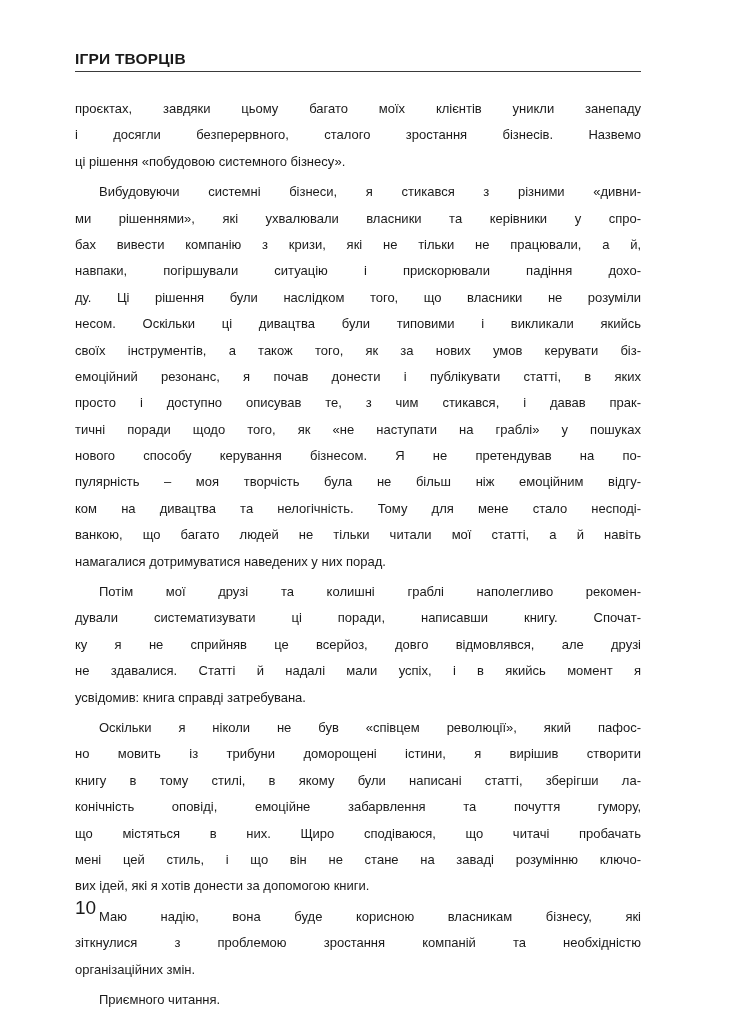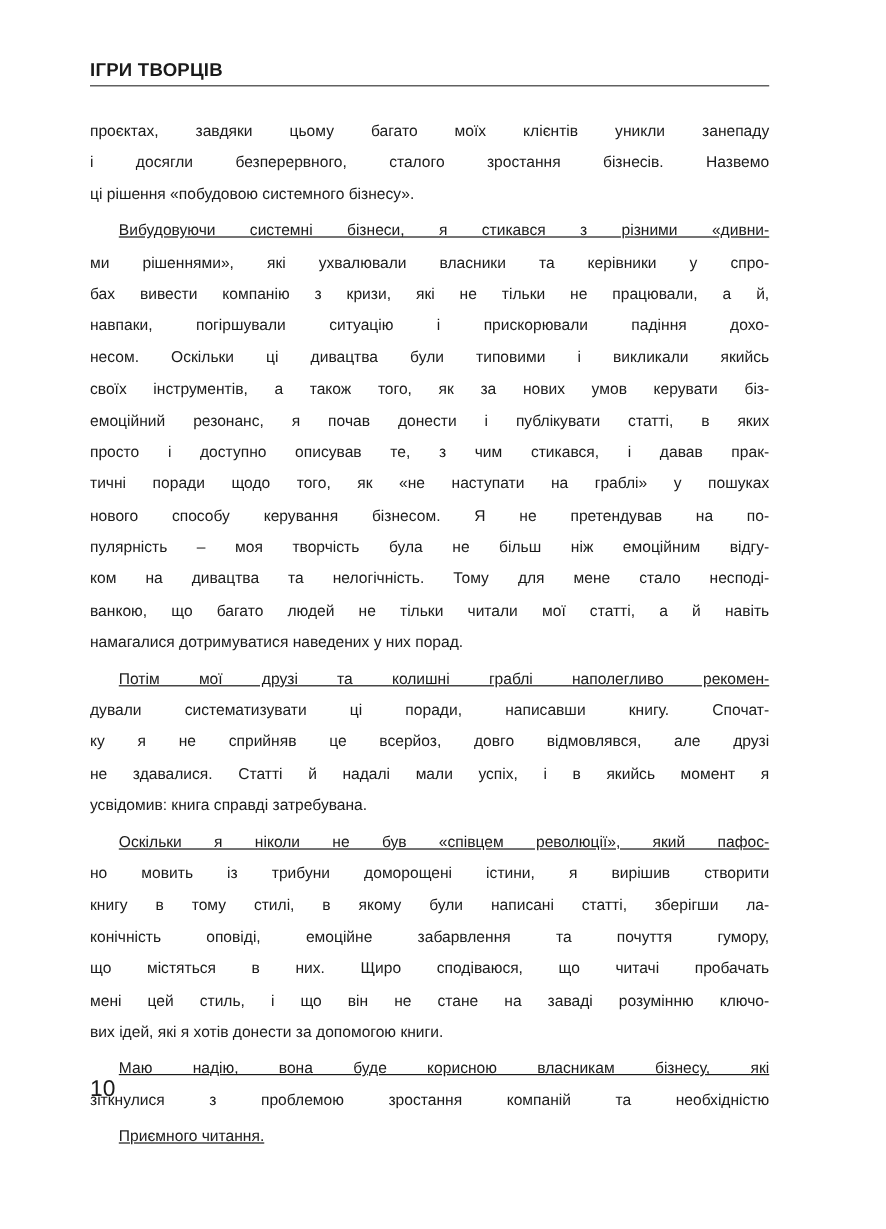--- a/index.html
+++ b/index.html
@@ -54,21 +54,20 @@
       text-align: justify;
       text-align-last: justify;
       height: 26.4px;
       overflow: visible;
     }
     .line.last {
       text-align-last: left;
     }
     .line.indent {
       padding-left: 24px;
-      text-decoration: underline;
     }
     .para-gap {
       height: 4px;
     }
     .page-number {
       position: absolute;
       top: 897px;
       left: 0;
       font-size: 19px;
       color: #1a1a1a;
@@ -88,20 +87,21 @@
       <span class="line">і досягли безперервного, сталого зростання бізнесів. Назвемо</span>
       <span class="line last">ці рішення «побудовою системного бізнесу».</span>
     </div>
     <div class="para-gap"></div>
 
     <div>
       <span class="line indent">Вибудовуючи системні бізнеси, я стикався з різними «дивни-</span>
       <span class="line">ми рішеннями», які ухвалювали власники та керівники у спро-</span>
       <span class="line">бах вивести компанію з кризи, які не тільки не працювали, а й,</span>
       <span class="line">навпаки, погіршували ситуацію і прискорювали падіння дохо-</span>
+      <span class="line">ду. Ці рішення були наслідком того, що власники не розуміли</span>
       <span class="line">несом. Оскільки ці дивацтва були типовими і викликали якийсь</span>
       <span class="line">своїх інструментів, а також того, як за нових умов керувати біз-</span>
       <span class="line">емоційний резонанс, я почав донести і публікувати статті, в яких</span>
       <span class="line">просто і доступно описував те, з чим стикався, і давав прак-</span>
       <span class="line">тичні поради щодо того, як «не наступати на граблі» у пошуках</span>
       <span class="line">нового способу керування бізнесом. Я не претендував на по-</span>
       <span class="line">пулярність – моя творчість була не більш ніж емоційним відгу-</span>
       <span class="line">ком на дивацтва та нелогічність. Тому для мене стало несподі-</span>
       <span class="line">ванкою, що багато людей не тільки читали мої статті, а й навіть</span>
       <span class="line last">намагалися дотримуватися наведених у них порад.</span>
@@ -124,20 +124,21 @@
       <span class="line">конічність оповіді, емоційне забарвлення та почуття гумору,</span>
       <span class="line">що містяться в них. Щиро сподіваюся, що читачі пробачать</span>
       <span class="line">мені цей стиль, і що він не стане на заваді розумінню ключо-</span>
       <span class="line last">вих ідей, які я хотів донести за допомогою книги.</span>
     </div>
     <div class="para-gap"></div>
 
     <div>
       <span class="line indent">Маю надію, вона буде корисною власникам бізнесу, які</span>
       <span class="line">зіткнулися з проблемою зростання компаній та необхідністю</span>
+      <span class="line last">організаційних змін.</span>
     </div>
     <div class="para-gap"></div>
 
     <div>
       <span class="line indent last">Приємного читання.</span>
     </div>
   </div>
 
   <div class="page-number">10</div>
 </div>

